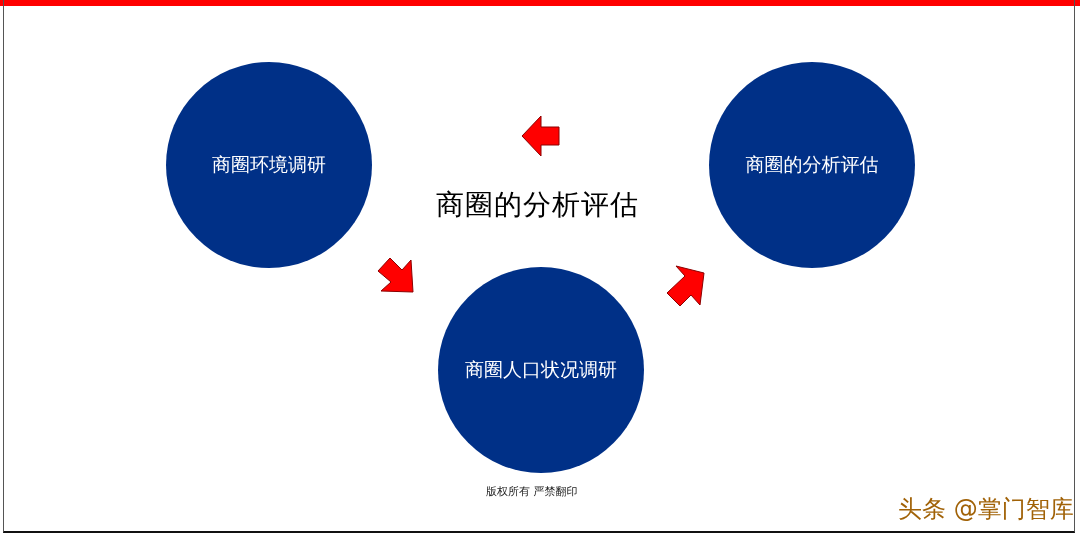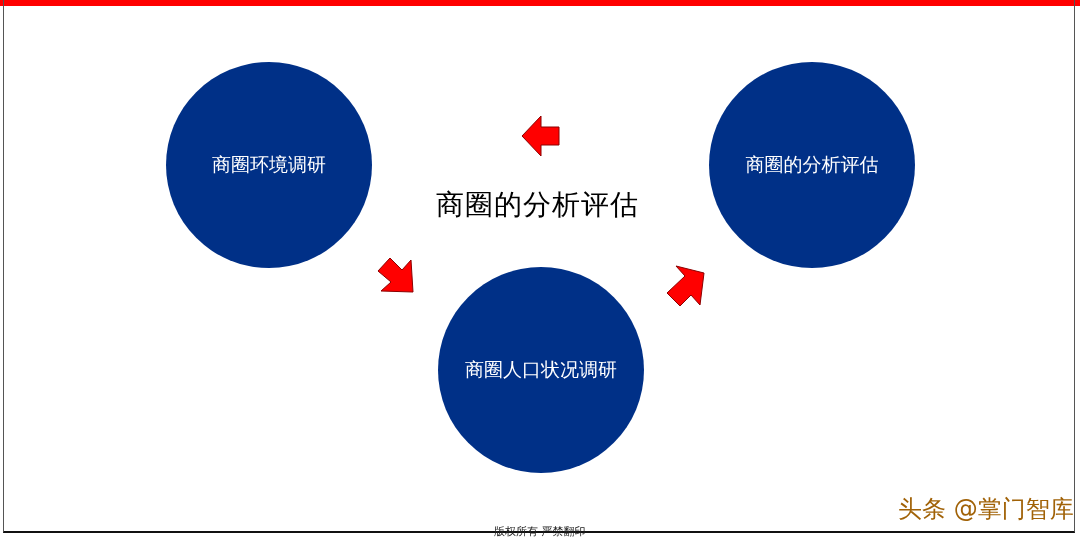--- a/index.html
+++ b/index.html
@@ -2,21 +2,21 @@
 <html><head>
   <meta charset="utf-8">
   <style>
     html, body { margin:0; padding:0; }
     body { width:1080px; height:539px; position:relative; overflow:hidden; background:#ffffff; font-family:"DejaVu Sans", sans-serif; }
     .frame { position:absolute; left:3px; top:0; width:1072px; height:533px; border-left:1px solid #555; border-right:1px solid #555; border-bottom:2px solid #111; box-sizing:border-box; }
     .topbar { position:absolute; left:0; top:0; width:1080px; height:6px; background:#ff0000; }
     .circle { position:absolute; border-radius:50%; background:#003087; display:flex; align-items:center; justify-content:center; color:#fff; font-size:19px; }
     .title { position:absolute; left:436px; top:186px; font-size:28px; font-weight:normal; color:#000; letter-spacing:1px; }
     .arrow { position:absolute; }
-    .footer { position:absolute; left:486px; top:524px; font-size:11px; color:#222;margin-left:8px; }
+    .footer { position:absolute; left:486px; top:484px; font-size:11px; color:#222; }
     .watermark { position:absolute; left:898px; top:493px; font-size:24px; color:#a16207; text-shadow:0 0 2px #fff, 1px 1px 0 #fff; }
   </style>
 </head>
 <body>
 
 <div class="topbar"></div>
 <div class="frame"></div>
 
 <div class="circle" style="left:166px; top:62px; width:206px; height:206px;">
   <span>商圈环境调研</span>

